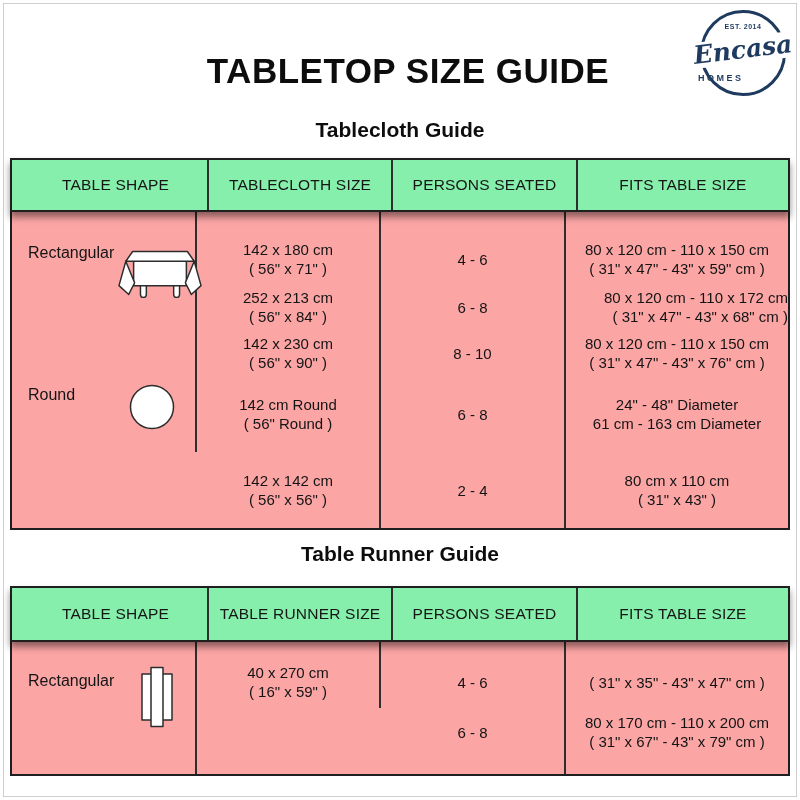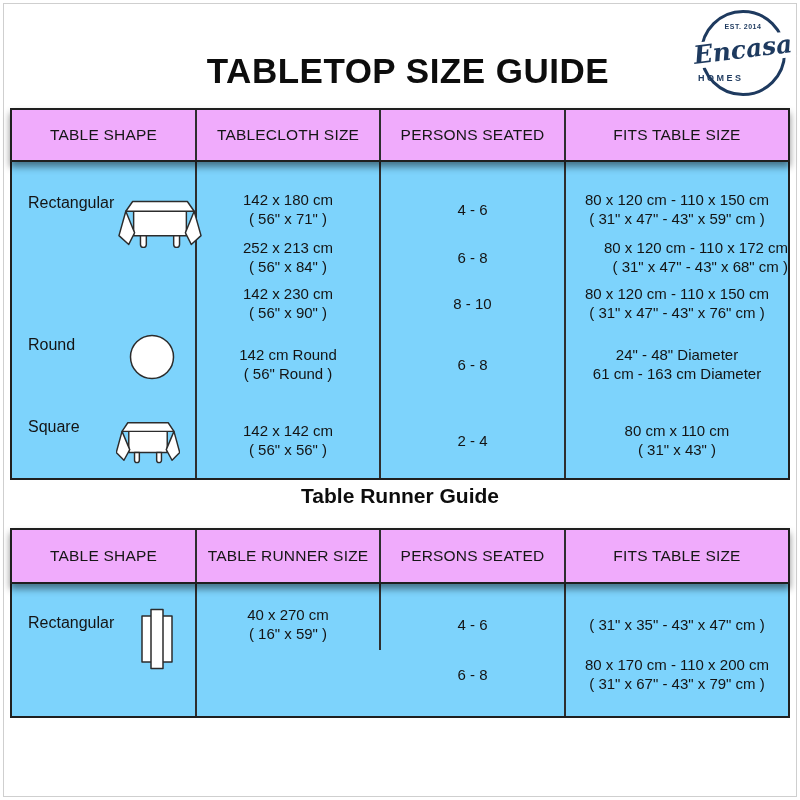--- a/index.html
+++ b/index.html
@@ -4,40 +4,40 @@
 <style>
   * { margin:0; padding:0; box-sizing:border-box; }
   html,body { width:800px; height:800px; background:#ffffff; font-family:"Liberation Sans", sans-serif; color:#111; overflow:hidden; }
   .page { position:relative; width:800px; height:800px; background:#fff; }
   .page-frame { position:absolute; inset:3px; border:1px solid #cfcfcf; pointer-events:none; }
 
   
   .main-title { padding-top:50px; text-align:center; font-size:35px; font-weight:bold; letter-spacing:0.5px; line-height:42px; color:#0d0d0d;margin-left:16px; }
   .section-title { text-align:center; font-size:21px; font-weight:bold; line-height:24px; color:#0d0d0d; }
   #tc-title { margin-top:26px; }
-  #tr-title { margin-top:4px; }
+  #tr-title { margin-top:12px; }
 
   
   .logo { position:absolute; top:8px; right:12px; width:90px; height:90px; }
   .logo-ring { position:absolute; inset:2px; border:3px solid #1e3a5f; border-radius:50%; }
   .logo-est { position:absolute; top:15px; width:100%; text-align:center; font-size:7px; font-weight:bold; letter-spacing:0.5px; color:#1e3a5f; }
   .logo-script { position:absolute; top:29px; left:-7px; right:-7px; text-align:center; font-family:"DejaVu Serif", serif; font-style:italic; font-weight:bold; font-size:25px; line-height:26px; color:#1e3a5f; transform:rotate(-7deg); background:#fff; }
   .logo-homes { position:absolute; bottom:15px; width:100%; text-align:left; font-size:9px; font-weight:bold; letter-spacing:2.5px; color:#1e3a5f; }
 
   
   .guide { width:780px; margin-left:10px; }
   #tc-guide { margin-top:16px; }
   #tr-guide { margin-top:20px; }
-  .g-header { position:relative; z-index:2; display:grid; grid-template-columns:185px 184px 185px 1fr; background:#f0abfc; border:2px solid #1f1f1f; box-shadow:0 5px 7px rgba(0,0,0,0.45); }
+  .g-header { position:relative; z-index:2; display:grid; grid-template-columns:185px 184px 185px 1fr; background:#86efac; border:2px solid #1f1f1f; box-shadow:0 5px 7px rgba(0,0,0,0.45);padding-left:12px; }
   #tc-guide .g-header { height:54px; }
   #tr-guide .g-header { height:56px; }
   .hcell { display:flex; align-items:center; justify-content:center; font-size:15.5px; letter-spacing:0.2px; color:#161616; border-right:2px solid #2e2e2e; }
   .hcell:last-child { border-right:none; }
 
-  .g-body { position:relative; z-index:1; display:grid; grid-template-columns:185px 184px 185px 1fr; border:2px solid #1f1f1f; border-top:none; background:#7dd3fc; }
+  .g-body { position:relative; z-index:1; display:grid; grid-template-columns:185px 184px 185px 1fr; border:2px solid #1f1f1f; border-top:none; background:#fca5a5; }
   #tc-body { grid-template-rows:72px 46px 46px 76px 76px; }
   #tr-body { grid-template-rows:66px 66px; }
 
   .cell { display:flex; flex-direction:column; align-items:center; justify-content:center; text-align:center; font-size:15px; line-height:19px; color:#141414; }
   .br { border-right:2px solid #2e2e2e; }
   .pt22 { padding-top:22px; }
   .pt14 { padding-top:14px; }
   .pb18 { padding-bottom:18px; }
 
   .shape-cell { display:flex; flex-direction:row; align-items:flex-start; justify-content:flex-start; padding-left:16px; font-size:16px; color:#141414; }
@@ -53,20 +53,21 @@
 
   <div class="logo">
     <div class="logo-ring"></div>
     <div class="logo-est">EST. 2014</div>
     <div class="logo-script">Encasa</div>
     <div class="logo-homes">HOMES</div>
   </div>
 
   <h1 class="main-title">TABLETOP SIZE GUIDE</h1>
 
+  <h2 class="section-title" id="tc-title">Tablecloth Guide</h2>
 
   <div class="guide" id="tc-guide">
     <div class="g-header">
       <div class="hcell">TABLE SHAPE</div>
       <div class="hcell">TABLECLOTH SIZE</div>
       <div class="hcell">PERSONS SEATED</div>
       <div class="hcell">FITS TABLE SIZE</div>
     </div>
     <div class="g-body" id="tc-body">
 
@@ -124,33 +125,20 @@
       <div class="cell br" style="grid-area:4/2;">
         <div>142 cm Round</div>
         <div>( 56" Round )</div>
       </div>
       <div class="cell br" style="grid-area:4/3;">6 - 8</div>
       <div class="cell" style="grid-area:4/4;">
         <div>24" - 48" Diameter</div>
         <div>61 cm - 163 cm Diameter</div>
       </div>
 
-      <div class="shape-cell br" style="grid-area:5/1; padding-top:14px;">
-        <span class="shape-label">Square</span>
-        <span class="shape-icon" style="margin-left:36px;">
-          <svg width="64" height="50" viewBox="0 0 66 52">
-            <path class="ln" d="M13 16 L53 16 L53 38 L13 38 Z"></path>
-            <path class="ln" d="M6 16 L0 38 L8 46 L14 35 Z"></path>
-            <path class="ln" d="M60 16 L66 38 L58 46 L52 35 Z"></path>
-            <path class="ln" d="M12 7 L54 7 L60 16 L6 16 Z"></path>
-            <path class="ln" d="M19 38 h5 v8 a2.5 2.5 0 0 1 -5 0 Z"></path>
-            <path class="ln" d="M42 38 h5 v8 a2.5 2.5 0 0 1 -5 0 Z"></path>
-          </svg>
-        </span>
-      </div>
       <div class="cell br" style="grid-area:5/2;">
         <div>142 x 142 cm</div>
         <div>( 56" x 56" )</div>
       </div>
       <div class="cell br" style="grid-area:5/3;">2 - 4</div>
       <div class="cell" style="grid-area:5/4;">
         <div>80 cm x 110 cm</div>
         <div>( 31" x 43" )</div>
       </div>
     </div>

